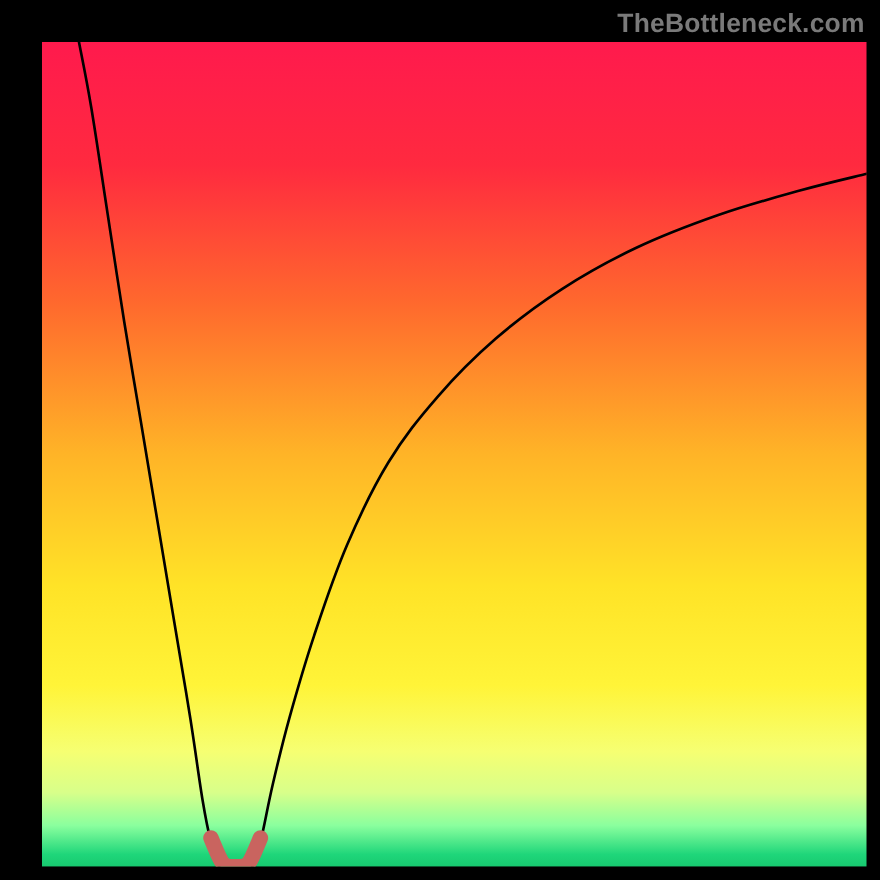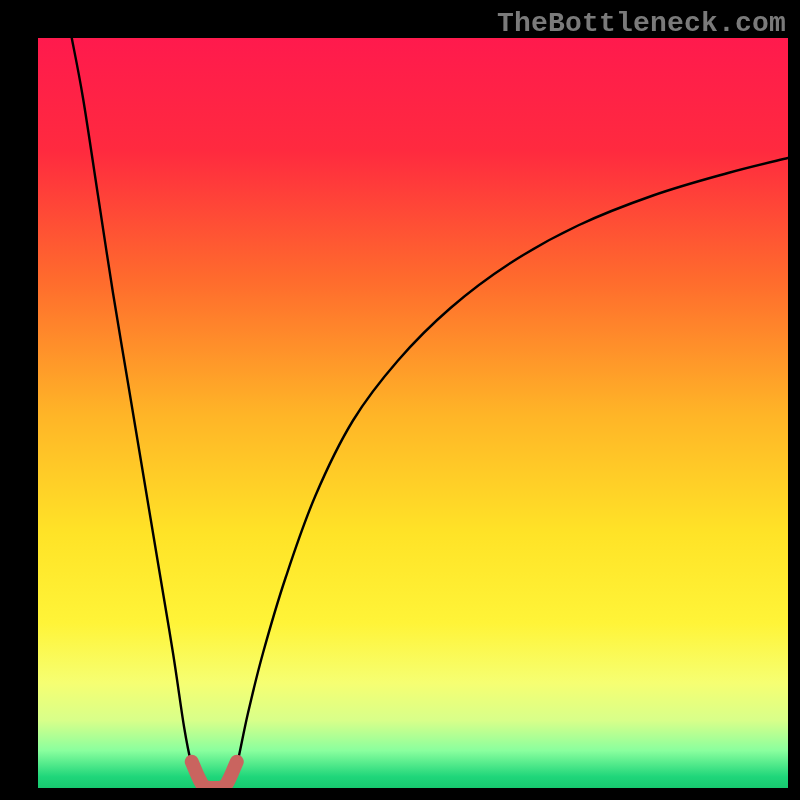--- a/index.html
+++ b/index.html
@@ -25,24 +25,24 @@
     top: 38px;
     width: 750px;
     height: 750px;
     overflow: hidden;
   }
   .attribution {
     position: absolute;
     top: 8px;
     right: 14px;
     color: #7a7a7a;
-    font-size: 28px;
+    font-size: 24px;
     font-weight: 600;
     letter-spacing: 0.2px;
-    font-family: Liberation Mono, monospace;
+    font-family: Liberation Sans, sans-serif;
   }
   svg { display: block; }
 </style>
 </head>
 <body>
 
 <div class="frame">
 
   <div class="attribution">TheBottleneck.com</div>
 

